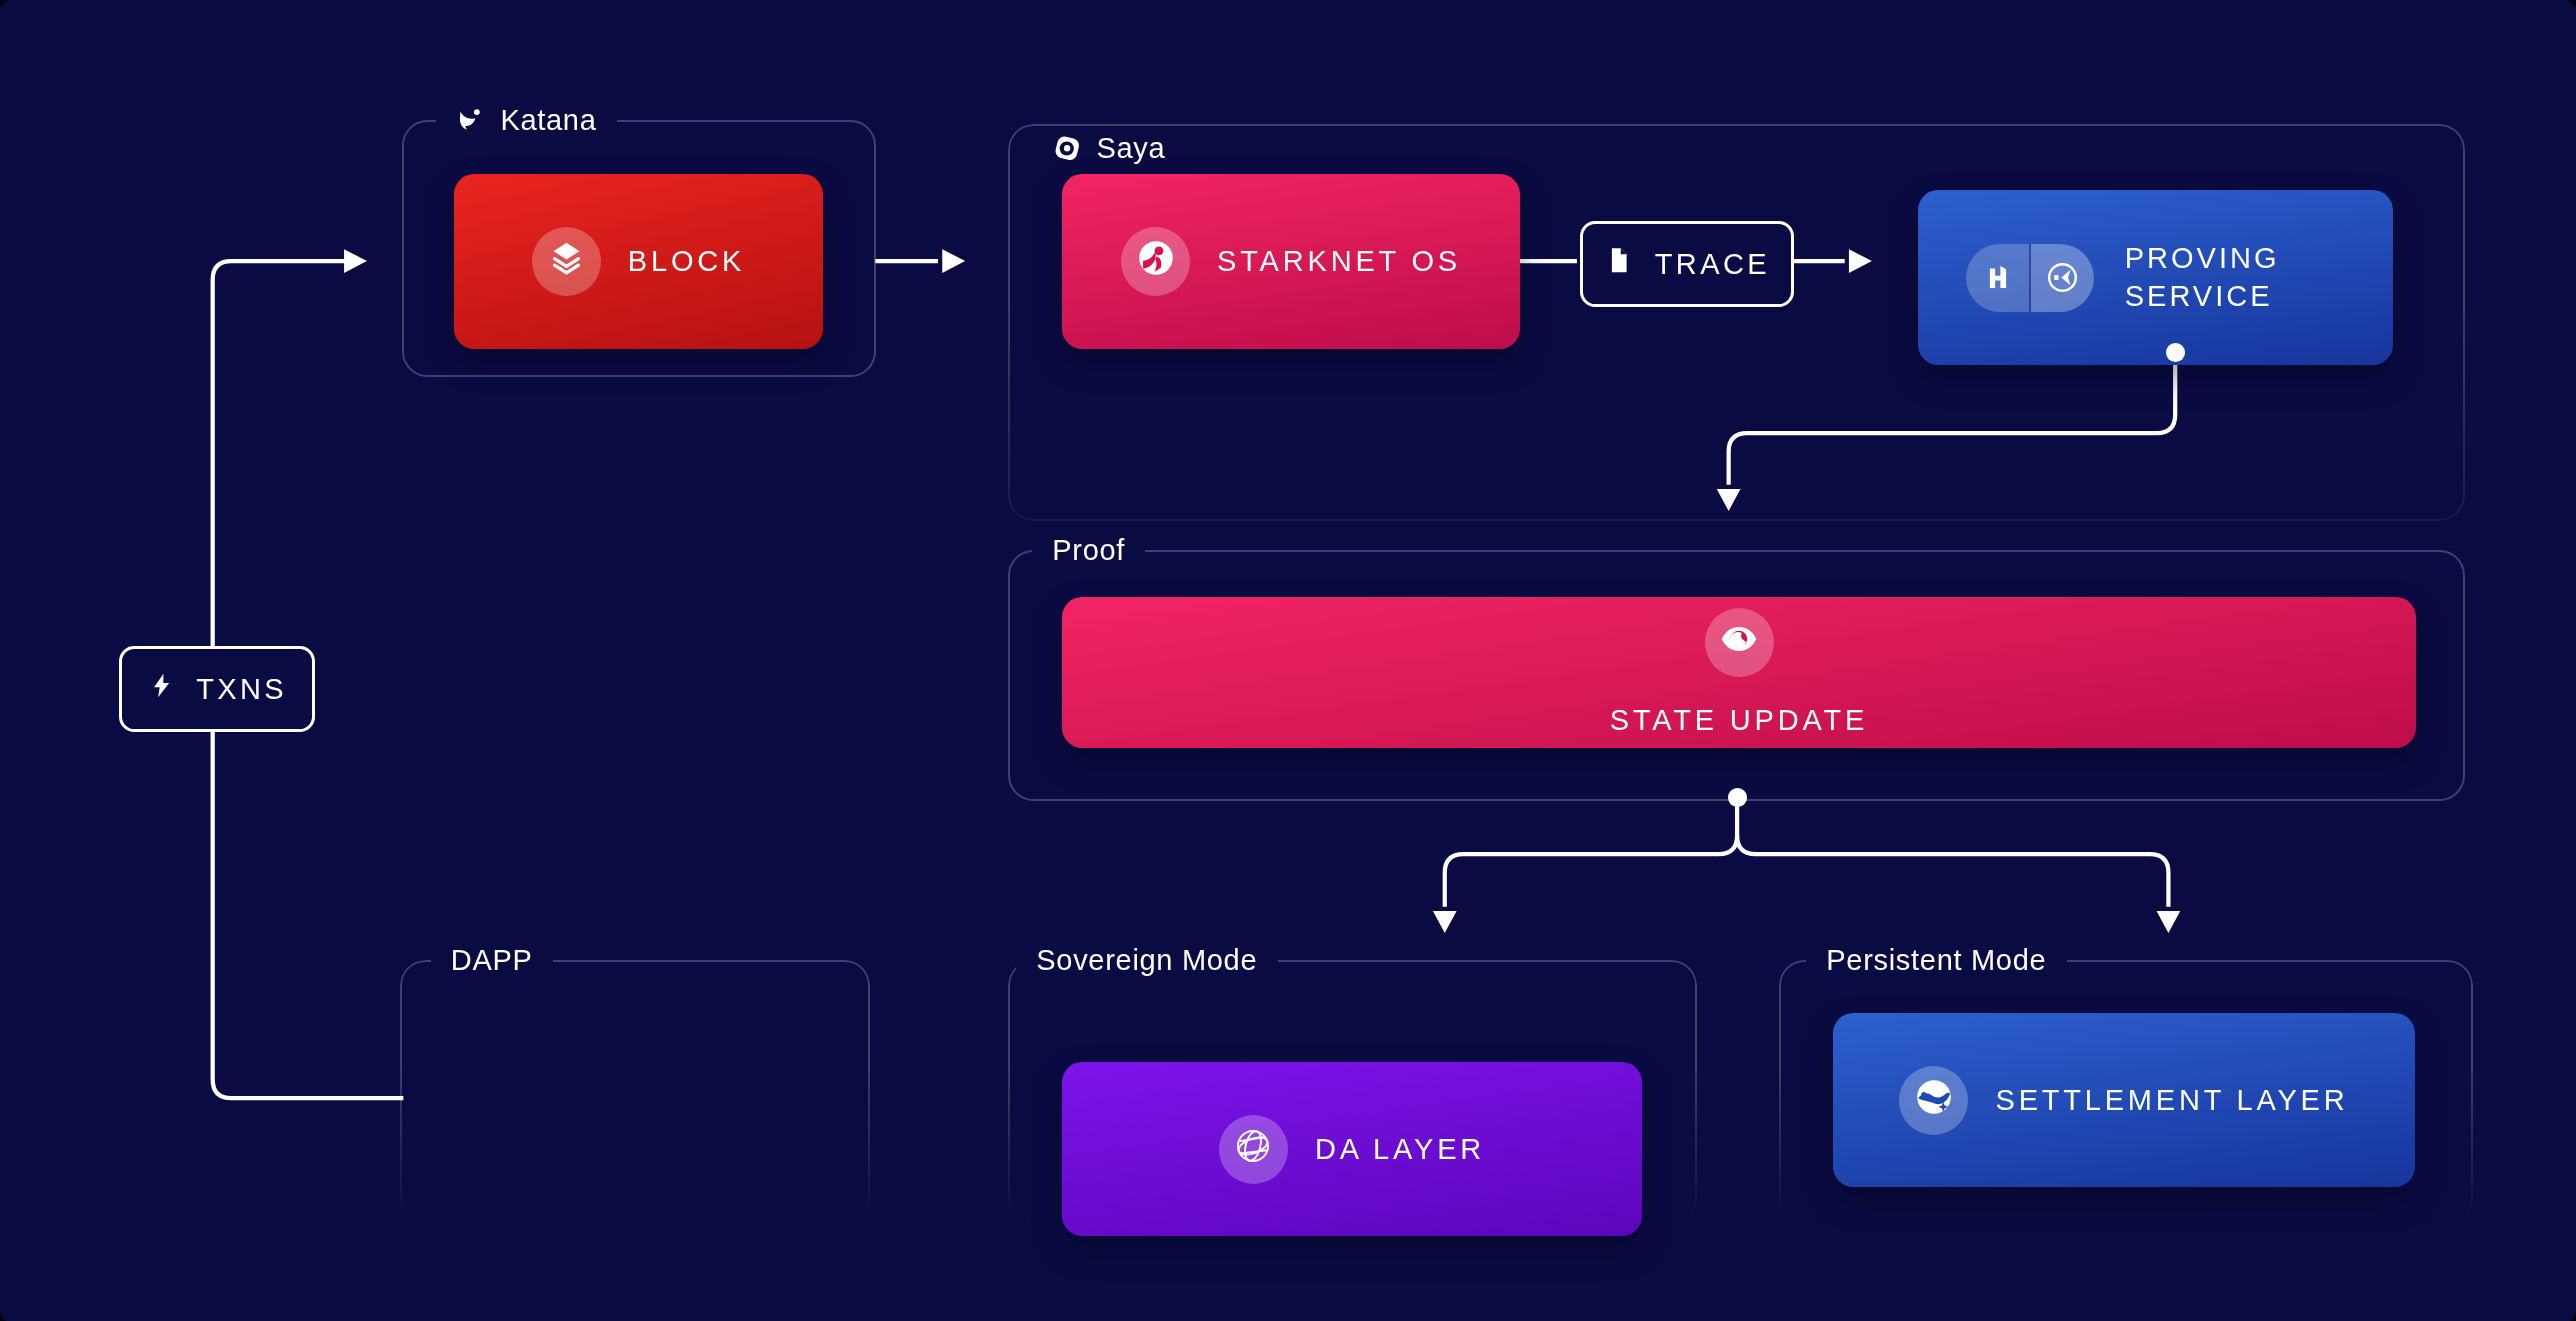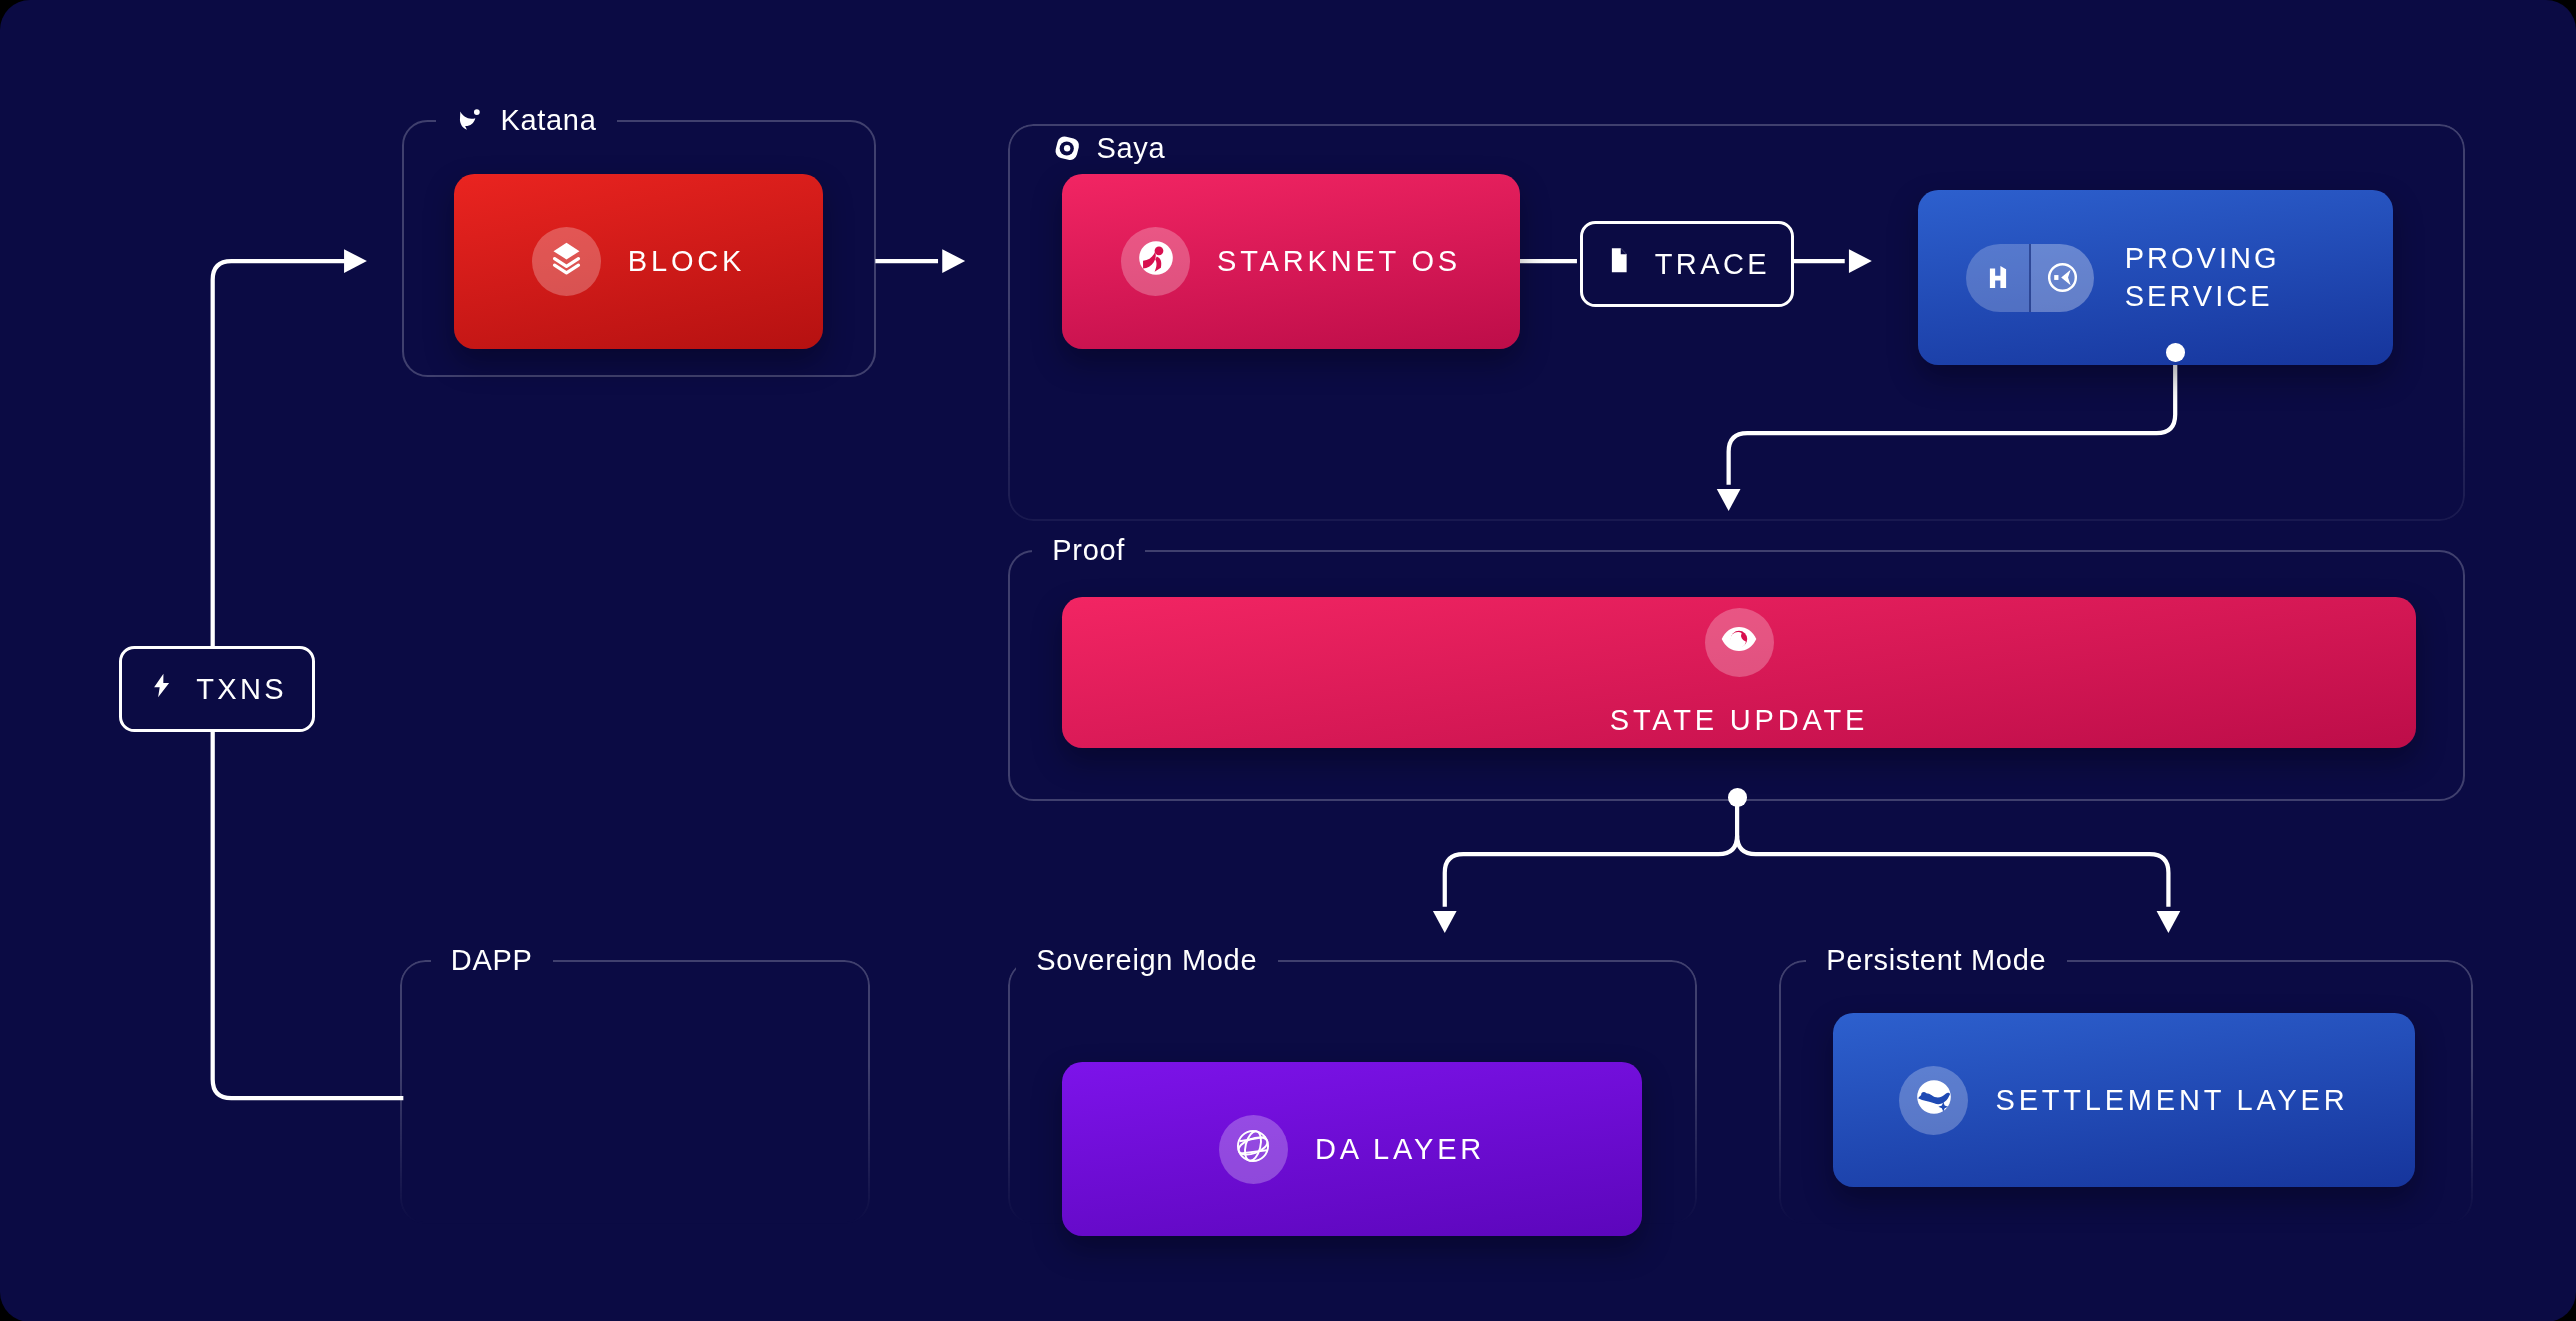--- a/index.html
+++ b/index.html
@@ -1,18 +1,18 @@
 <!DOCTYPE html>
 <html style="--bg: #0b0b44; --groupBorder: #40406e; --red1: #ea2420; --red2: #b51111; --pink1: #f22563; --pink2: #bd0d49; --blue1: #2d60ce; --blue2: #16359c; --orange1: #ef9049; --orange2: #c4660e; --purple1: #7d13ea; --purple2: #5c06bb;font-size:13.6px"><head>
 <meta charset="utf-8">
 <style>
   html,body{margin:0;padding:0;background:#000;}
   .canvas{
     position:relative;width:2576px;height:1322px;background:var(--bg,#0b0b44);
-    border-radius:30px;overflow:hidden;
+    border-radius:11px;overflow:hidden;
     font-family:"Liberation Sans","DejaVu Sans",sans-serif;color:#fff;
   }
   
   .group{position:absolute;z-index:1;}
   .gborder{position:absolute;inset:0;border:2.5px solid var(--groupBorder,#40406e);border-radius:25.4px;pointer-events:none;}
   .gborder.fade-soft{
     -webkit-mask-image:linear-gradient(to bottom,#000 45%,rgba(0,0,0,.28) 100%);
             mask-image:linear-gradient(to bottom,#000 45%,rgba(0,0,0,.28) 100%);}
   .gborder.fade-out{
     -webkit-mask-image:linear-gradient(to bottom,#000 40%,rgba(0,0,0,0) 100%);

